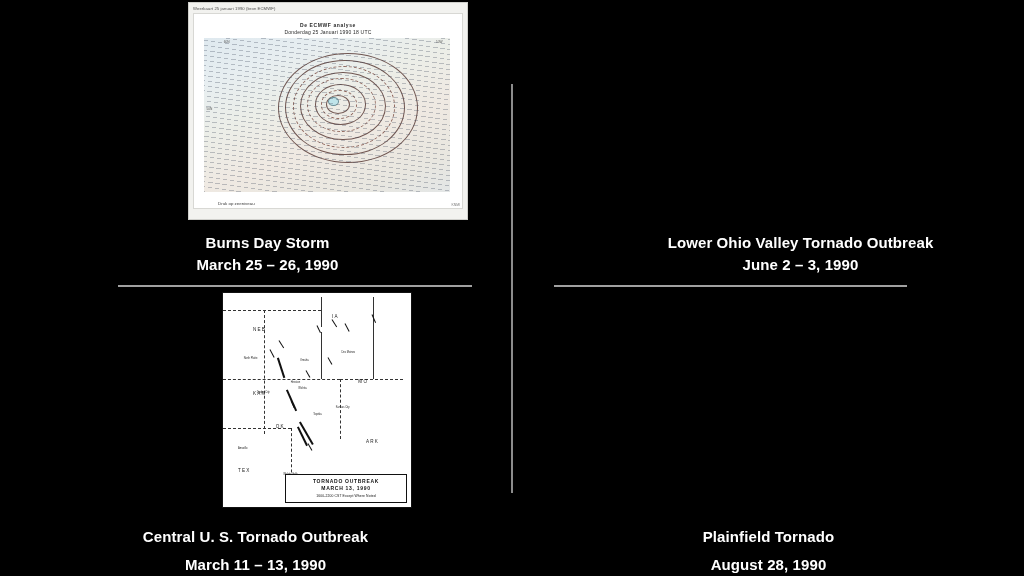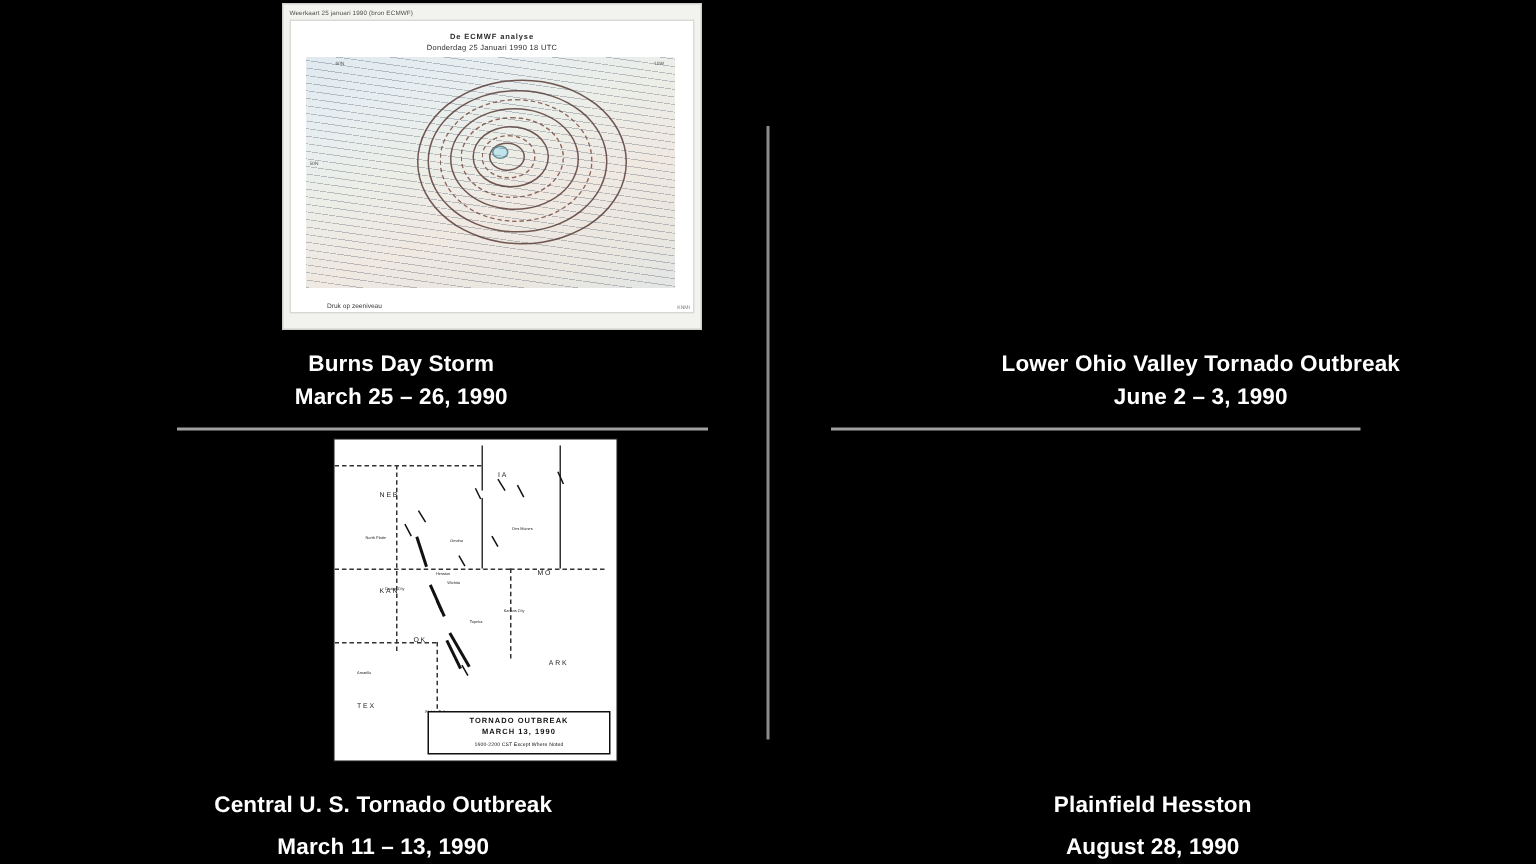--- a/index.html
+++ b/index.html
@@ -212,18 +212,18 @@
 
     <div class="caption" style="position:absolute;top:236px;left:0;width:511px;line-height:1.85;">
       <span class="line">Central U. S. Tornado Outbreak</span>
       <span class="line">March 11 – 13, 1990</span>
     </div>
   </div>
 
   <div class="cell" id="cell-br">
 
     <div class="caption" style="position:absolute;top:236px;left:0;width:511px;line-height:1.85;">
-      <span class="line">Plainfield Hesston</span>
+      <span class="line">Plainfield Tornado</span>
       <span class="line">August 28, 1990</span>
     </div>
   </div>
 
 </div>
 
 </body></html>

